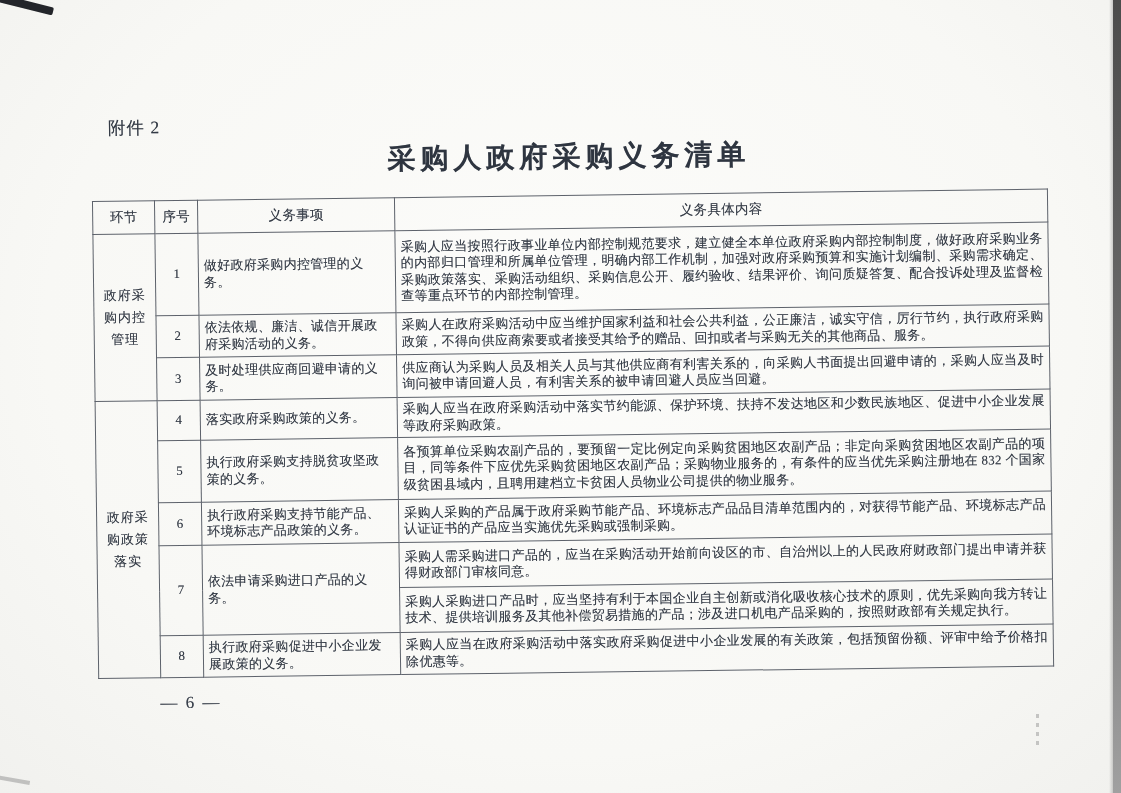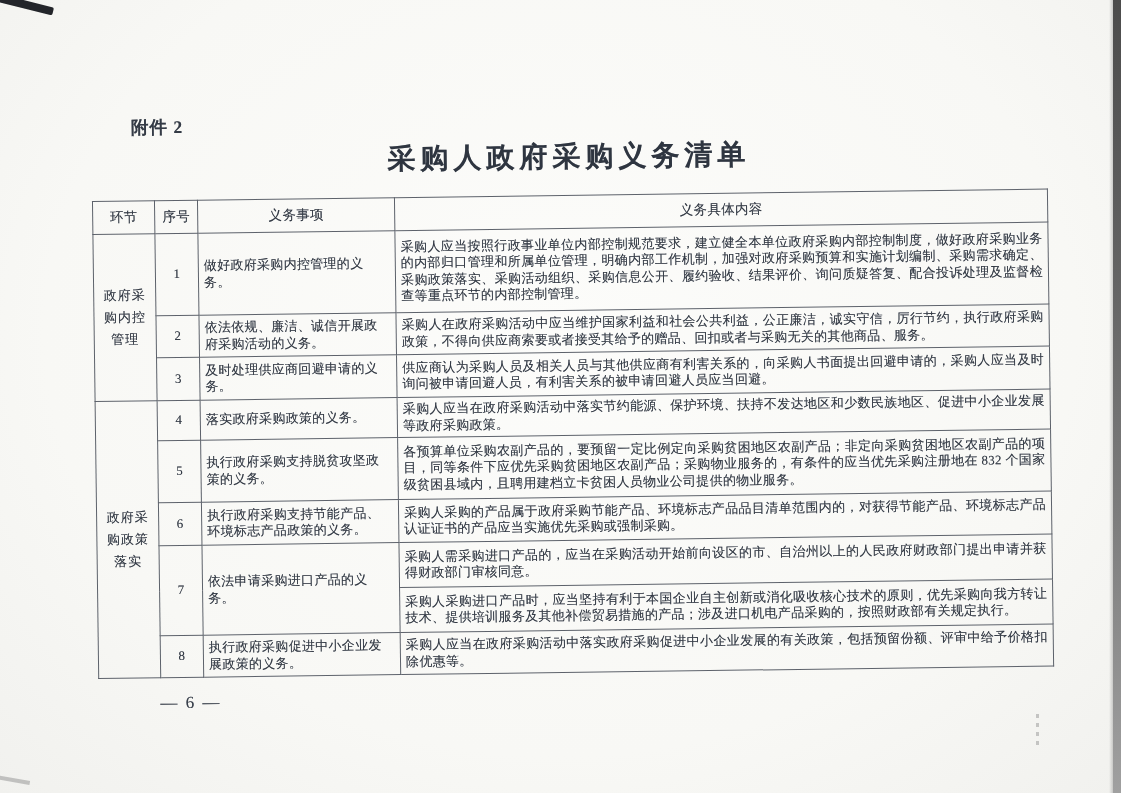--- a/index.html
+++ b/index.html
@@ -14,22 +14,22 @@
     overflow:hidden;
   }
   .tilt {
     position:absolute; left:0; top:0; width:1121px; height:793px;
     transform: rotate(-0.75deg);
     transform-origin: 560px 430px;
     color:#343b46;
     text-shadow: 0 0 0.5px rgba(45,52,64,0.45);
   }
   .attachment {
-    position:absolute; left:135px; top:110px;
-    font-size:17.5px; letter-spacing:1px;font-weight:bold;
+    position:absolute; left:112px; top:110px;
+    font-size:17.5px; letter-spacing:1px;
   }
   .doc-title {
     position:absolute; left:95px; top:138px; width:955px;
     text-align:center; font-size:28px; font-weight:bold;
     letter-spacing:5px; color:#2e3540;
   }
   table.obl {
     position:absolute; left:95px; top:195px; width:955px;
     border-collapse:collapse; table-layout:fixed;
     font-size:13px; line-height:16.5px; letter-spacing:0.3px;

